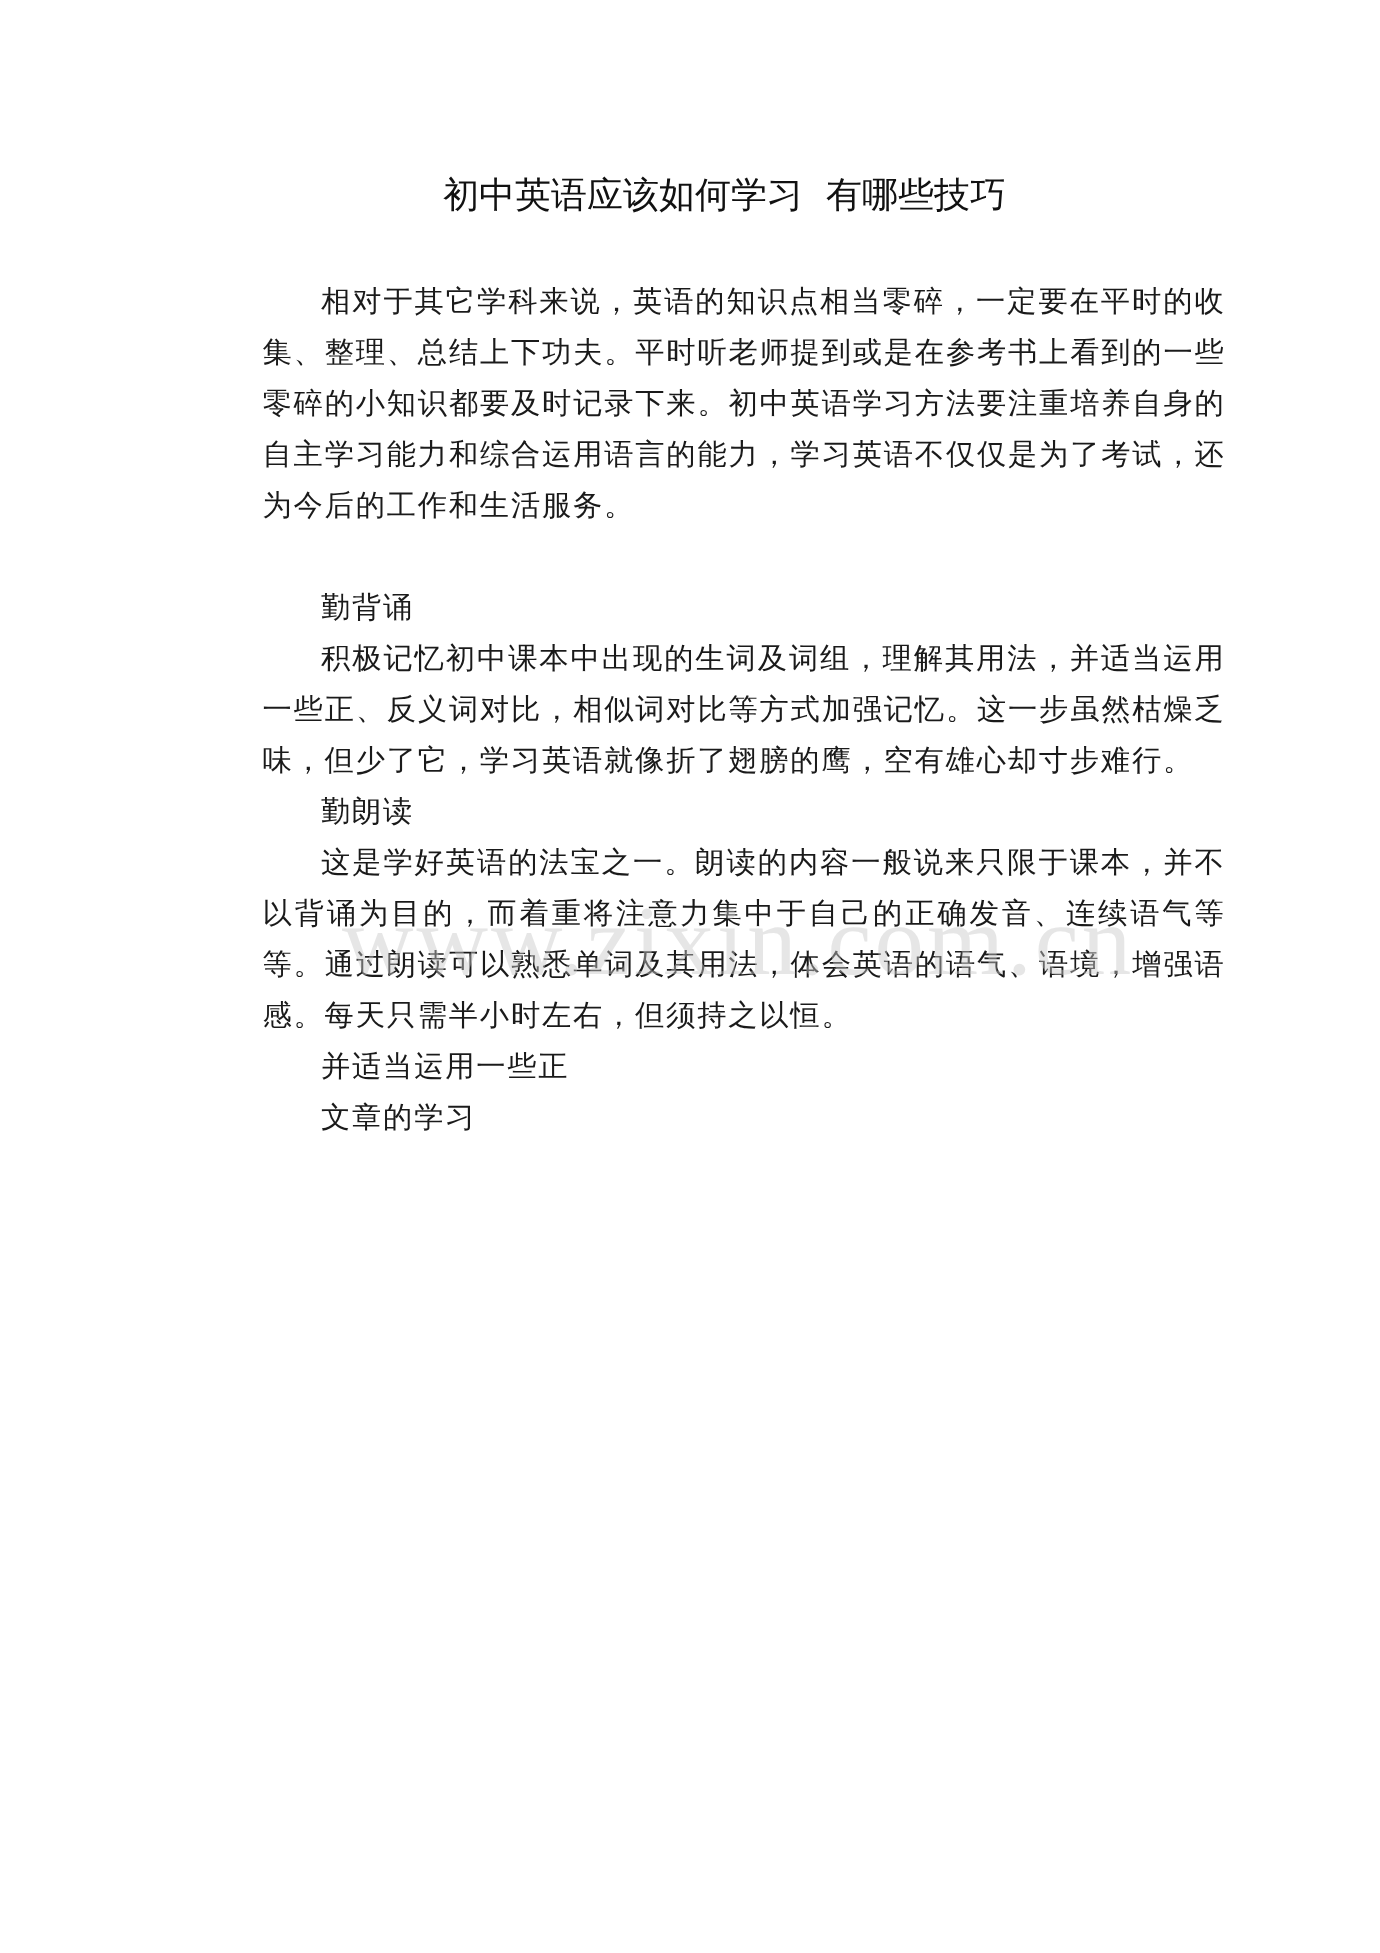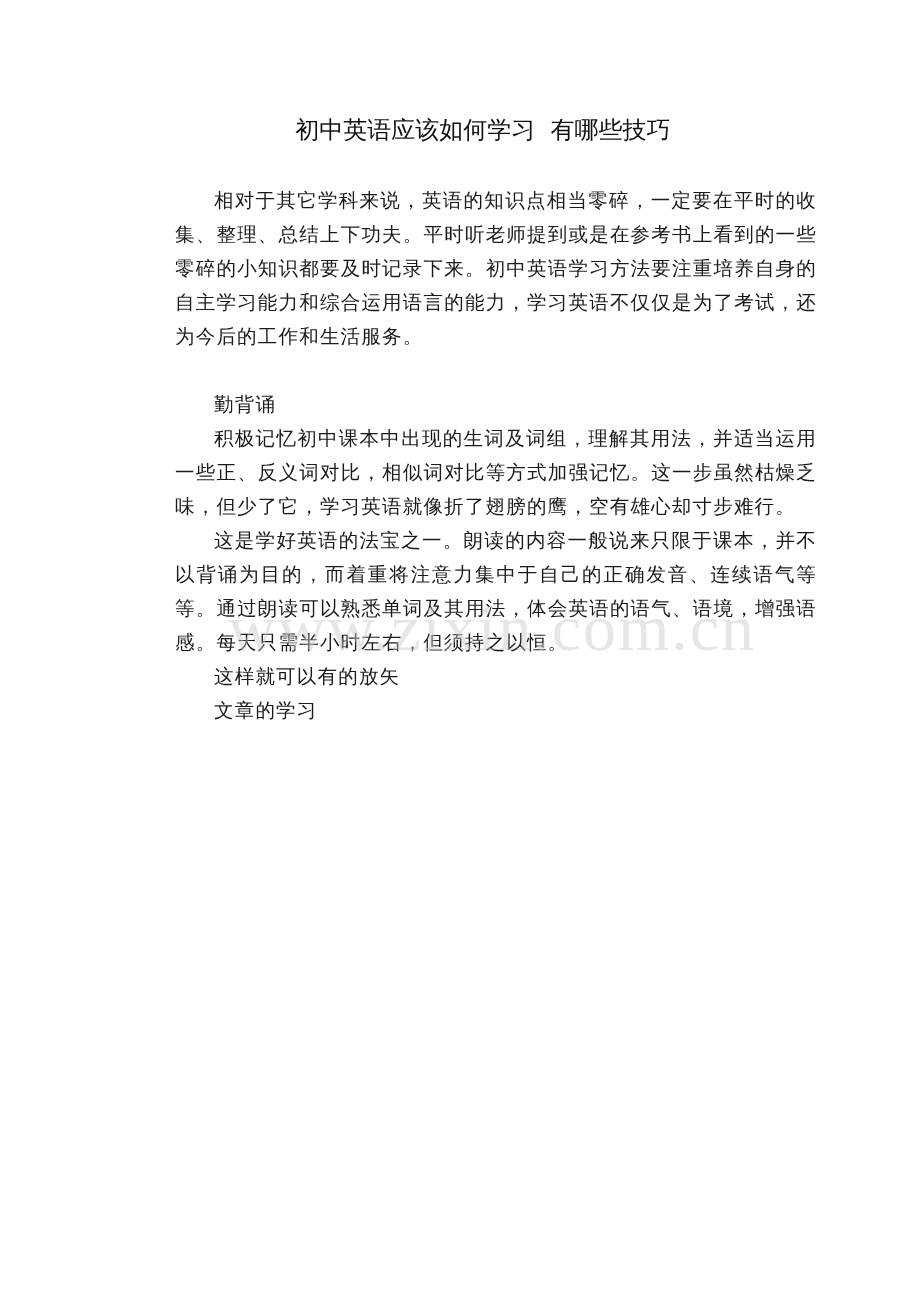--- a/index.html
+++ b/index.html
@@ -29,19 +29,20 @@
 <body>
 
 <div class="page">
   <div class="title">初中英语应该如何学习  有哪些技巧</div>
 
   <div class="body">
     <p class="para">相对于其它学科来说，英语的知识点相当零碎，一定要在平时的收集、整理、总结上下功夫。平时听老师提到或是在参考书上看到的一些零碎的小知识都要及时记录下来。初中英语学习方法要注重培养自身的自主学习能力和综合运用语言的能力，学习英语不仅仅是为了考试，还为今后的工作和生活服务。</p>
     <div class="gap"></div>
     <p class="para">勤背诵</p>
     <p class="para">积极记忆初中课本中出现的生词及词组，理解其用法，并适当运用一些正、反义词对比，相似词对比等方式加强记忆。这一步虽然枯燥乏味，但少了它，学习英语就像折了翅膀的鹰，空有雄心却寸步难行。</p>
+    <p class="para">勤朗读</p>
     <p class="para">这是学好英语的法宝之一。朗读的内容一般说来只限于课本，并不以背诵为目的，而着重将注意力集中于自己的正确发音、连续语气等等。通过朗读可以熟悉单词及其用法，体会英语的语气、语境，增强语感。每天只需半小时左右，但须持之以恒。</p>
-    <p class="para">这样就可以有的放矢</p>
+    <p class="para">并适当运用一些正</p>
     <p class="para">文章的学习</p>
   </div>
 
   <div class="watermark">www.zixin.com.cn</div>
 </div>
 
 </body></html>

